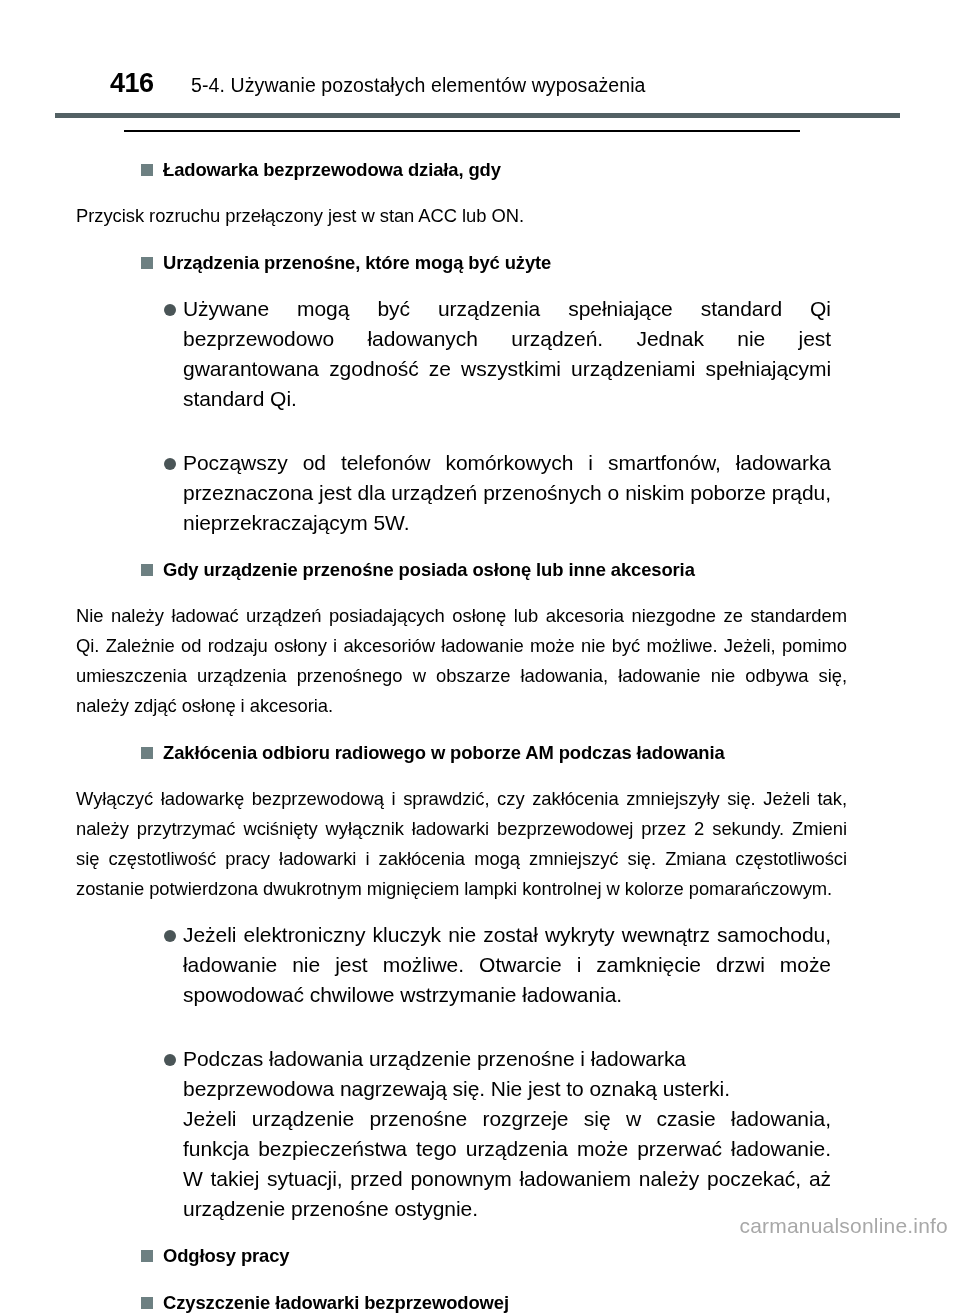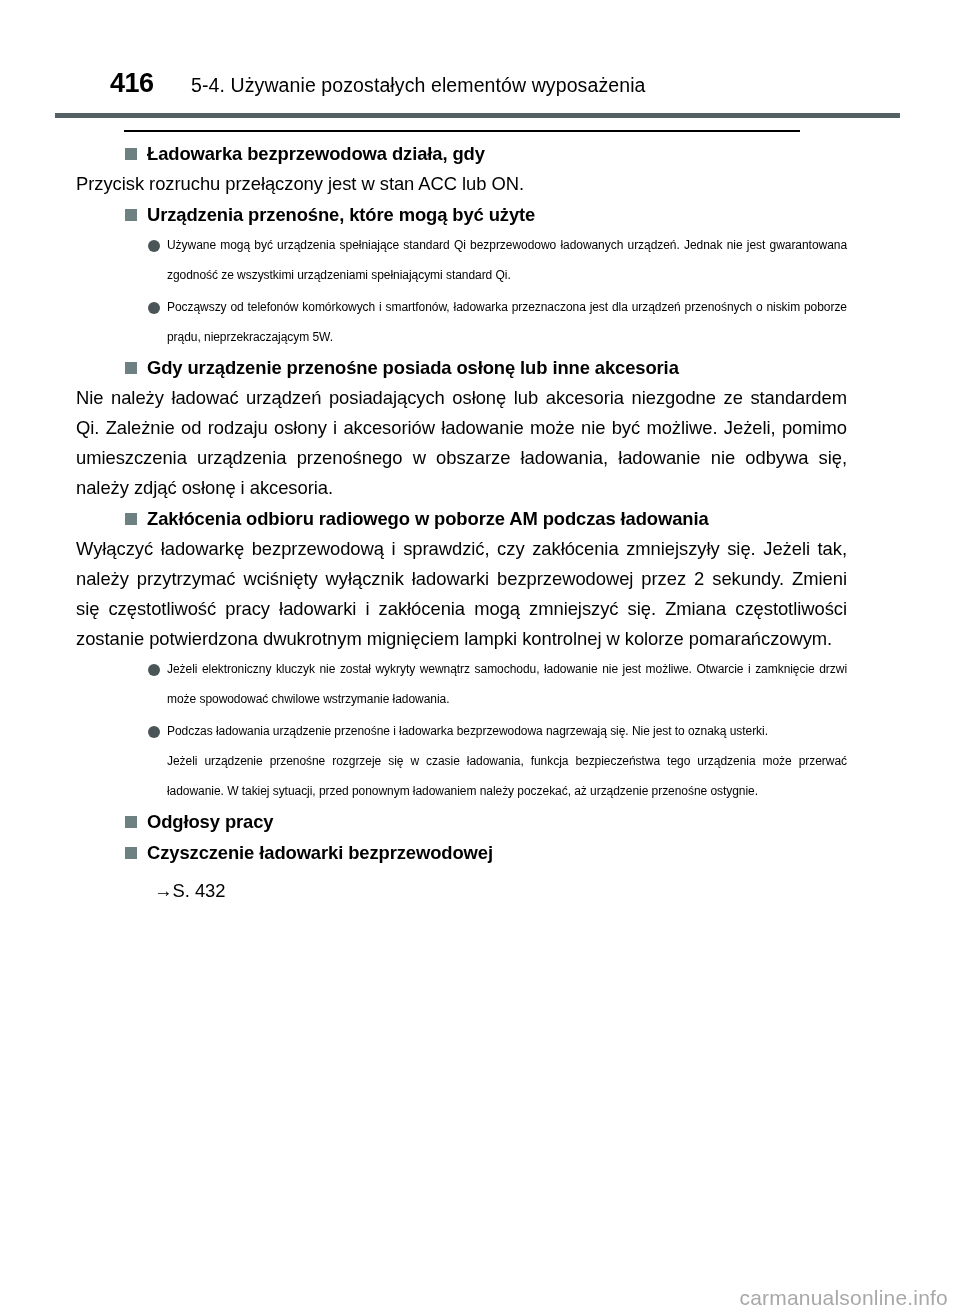--- a/index.html
+++ b/index.html
@@ -75,21 +75,21 @@
 
   
   .h-sq {
     position: relative;
     padding-left: 147px;
     padding-right: 110px;
     font-size: 18.4px;
     font-weight: bold;
     line-height: 31px;
     letter-spacing: -0.1px;
-    margin: 0;
+    margin: 16px;
   }
   .h-sq .sq {
     position: absolute;
     left: 125px;
     top: 10px;
     width: 12px;
     height: 12px;
     background: #6d8082;
   }
 
@@ -101,24 +101,24 @@
     font-size: 18.4px;
     line-height: 30px;
     text-align: justify;
     letter-spacing: -0.05px;
   }
   .p-lvl1.nojust { text-align: left; }
 
   
   .li-dot {
     position: relative;
-    margin: 0;
+    margin: 16px;
     padding-left: 167px;
     padding-right: 113px;
-    font-size: 12px;
+    font-size: 21px;
     line-height: 30px;
     text-align: justify;
     letter-spacing: -0.05px;
   }
   .li-dot .dot {
     position: absolute;
     left: 148px;
     top: 10px;
     width: 12px;
     height: 12px;
@@ -141,21 +141,21 @@
   .p-ref .arrow {
     font-size: 18.4px;
   }
 
   .gap-xs { height: 2px; }
 
   
   .watermark {
     position: absolute;
     left: 0;
-    top: 1286px;
+    top: 1214px;
     width: 948px;
     text-align: right;
     font-size: 21px;
     color: #a8a8a8;
     letter-spacing: 0.2px;
   }
 </style>
 </head>
 <body>
 

